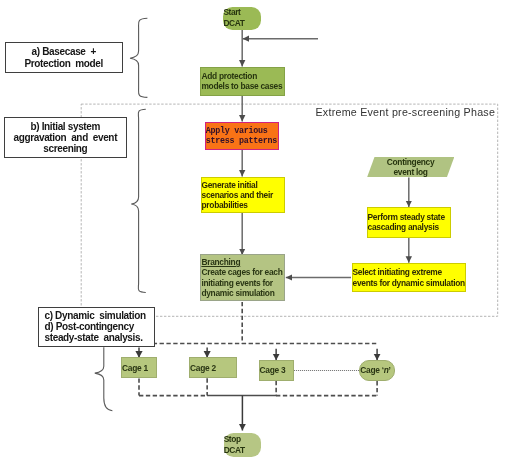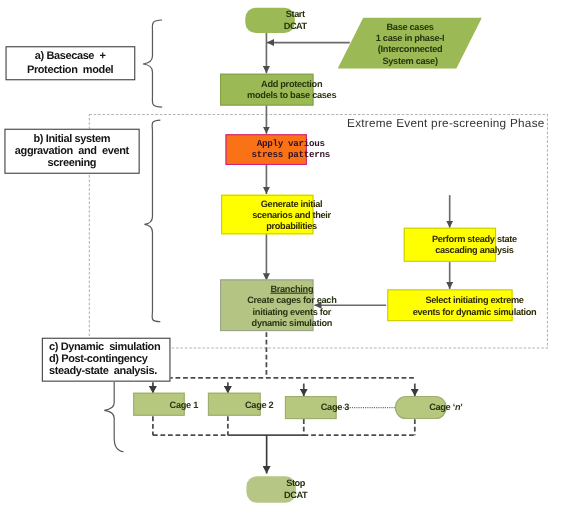--- a/index.html
+++ b/index.html
@@ -1,19 +1,19 @@
 <!DOCTYPE html>
 <html><head>
 <meta charset="utf-8">
 <title>DCAT flowchart</title>
 <style>
   html,body{margin:0;padding:0;background:#fff;}
   body{width:510px;height:468px;overflow:hidden;font-family:"Liberation Sans",sans-serif;}
   #stage{position:relative;width:510px;height:468px;background:#fff;}
-  .node{position:absolute;box-sizing:border-box;display:flex;flex-direction:column;align-items:center;justify-content:center;text-align:center;padding-left:45px;}
+  .node{position:absolute;box-sizing:border-box;display:flex;flex-direction:column;align-items:flex-start;justify-content:center;text-align:center;}
   .node span{display:block;white-space:nowrap;}
   svg.layer{position:absolute;left:0;top:0;width:510px;height:468px;overflow:visible;}
 
   
   .rect{border:0.8px solid #7f9b4f;}
   .green{background:#9BBA55;border-color:#84a246;}
   .pink{background:#f97316;border-color:#d0237f;font-family:Liberation Mono, monospace;}
   .yellow{background:#FFFF00;border-color:#cccc00;}
   .olive{background:#B4C483;border-color:#9aa489;}
   .cage{background:#B6C77E;border-color:#9fae6e;}
@@ -119,31 +119,20 @@
 
   <div class="phase-title" style="left:305.3px;top:105.25px;width:200px;">
     <div>Extreme Event pre-screening Phase</div>
   </div>
 
   <div class="node stadium green" style="left:223.4px;top:7.1px;width:37.7px;height:22.6px;font-size:8.4px;line-height:11.1px;letter-spacing:-0.4px;">
     <span>Start</span>
     <span>DCAT</span>
   </div>
 
-  <div class="node para-wrap" style="left:307.2px;top:16.4px;width:131.2px;height:46.2px;">
-    <svg class="paraSvg" viewBox="0 0 131.2 46.2">
-      <path d="M23.3,0 L131.2,0 L107.9,46.2 L0,46.2 Z" fill="#9BBA55"></path>
-    </svg>
-    <div class="para-text">
-      <span>Base cases</span>
-      <span>1 case in phase-I</span>
-      <span>(Interconnected</span>
-      <span>System case)</span>
-    </div>
-  </div>
 
   <div class="node rect green" style="left:200.4px;top:67.1px;width:84.5px;height:28.6px;">
     <span>Add protection</span>
     <span>models to base cases</span>
   </div>
 
   <div class="node rect pink" style="left:204.8px;top:122.3px;width:74px;height:27.9px;">
     <span>Apply various</span>
     <span>stress patterns</span>
   </div>
@@ -154,20 +143,29 @@
     <span>probabilities</span>
   </div>
 
   <div class="node rect olive" style="left:200.4px;top:254.2px;width:84.8px;height:47.3px;">
     <span class="u">Branching</span>
     <span>Create cages for each</span>
     <span>initiating events for</span>
     <span>dynamic simulation</span>
   </div>
 
+  <div class="node para-wrap" style="left:366.9px;top:156.9px;width:87.3px;height:20.5px;">
+    <svg class="paraSvg" viewBox="0 0 87.3 20.5">
+      <path d="M7.5,0 L87.3,0 L79.8,20.5 L0,20.5 Z" fill="#B0C382"></path>
+    </svg>
+    <div class="para-text">
+      <span>Contingency</span>
+      <span>event log</span>
+    </div>
+  </div>
 
   <div class="node rect yellow" style="left:366.5px;top:206.7px;width:84.5px;height:31px;">
     <span>Perform steady state</span>
     <span>cascading analysis</span>
   </div>
 
   <div class="node rect yellow" style="left:351.5px;top:263.4px;width:114.8px;height:29px;">
     <span>Select initiating extreme</span>
     <span>events for dynamic simulation</span>
   </div>

